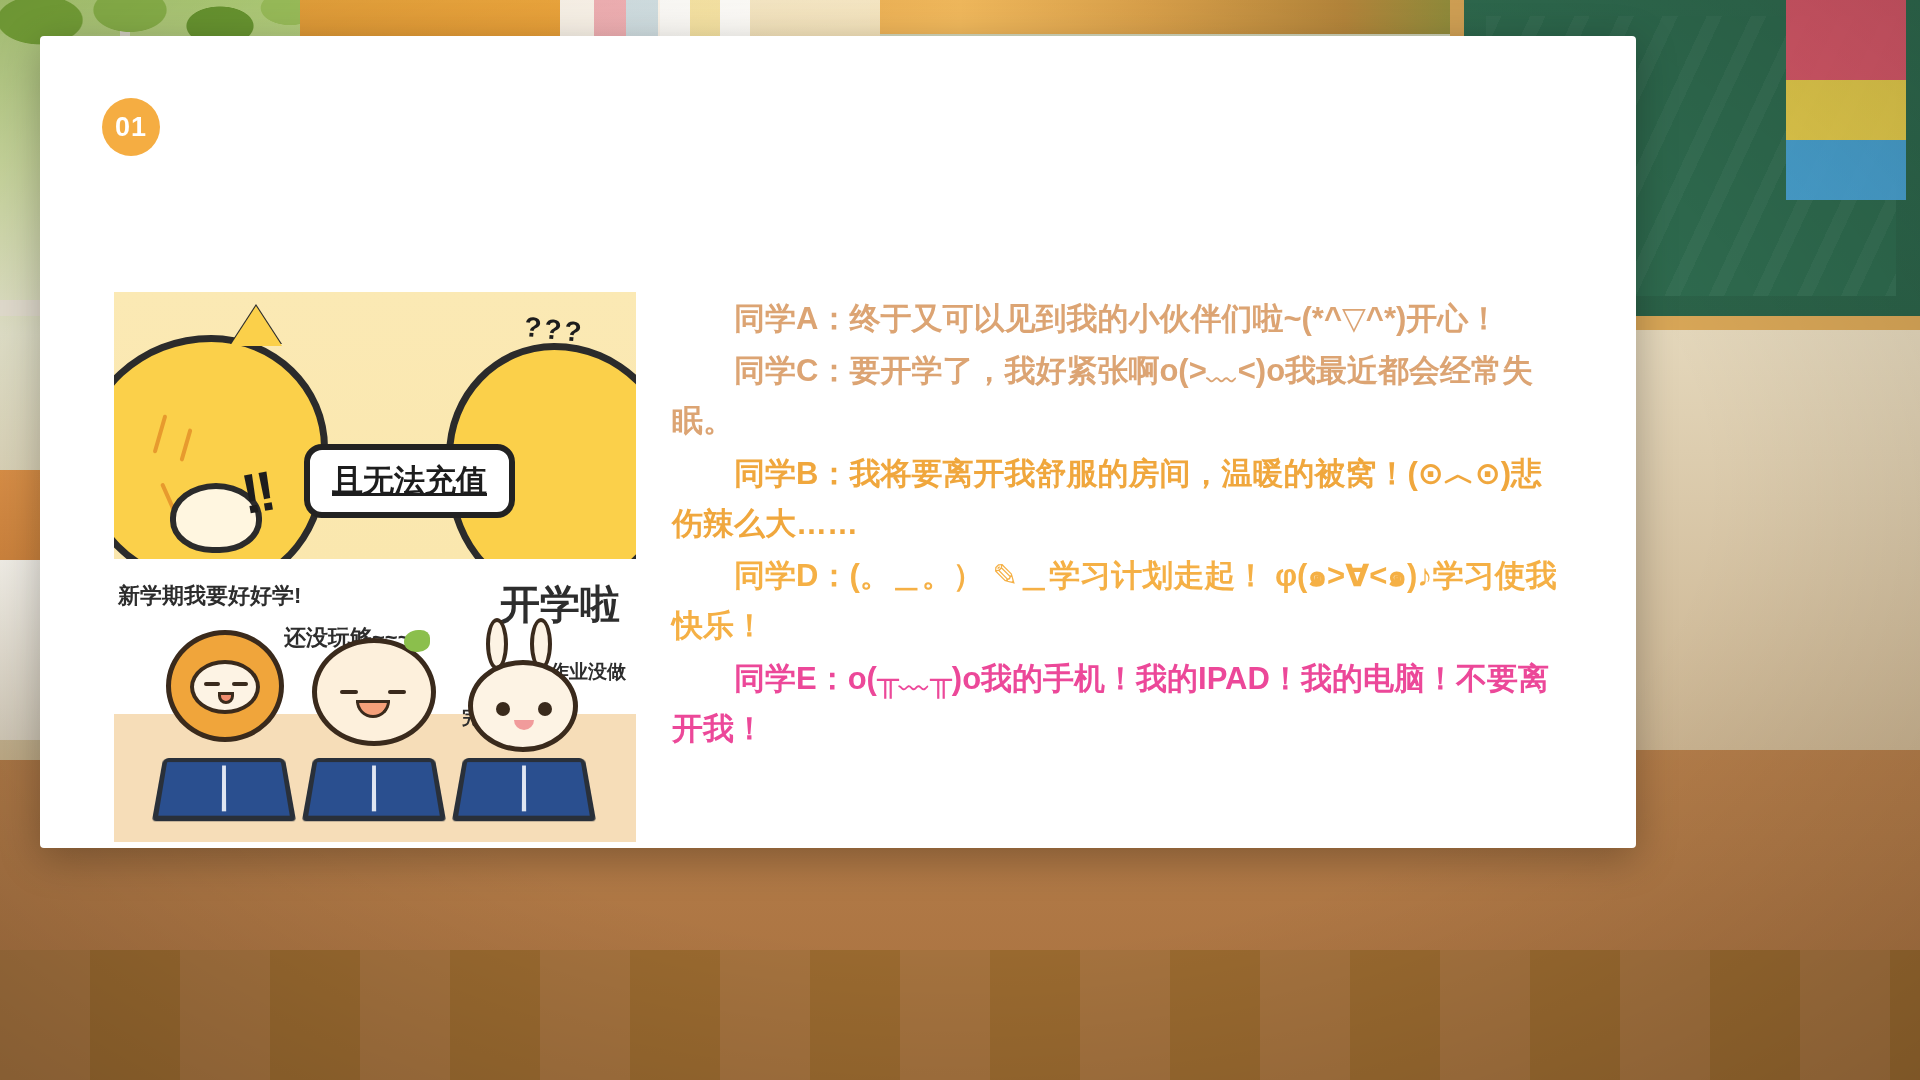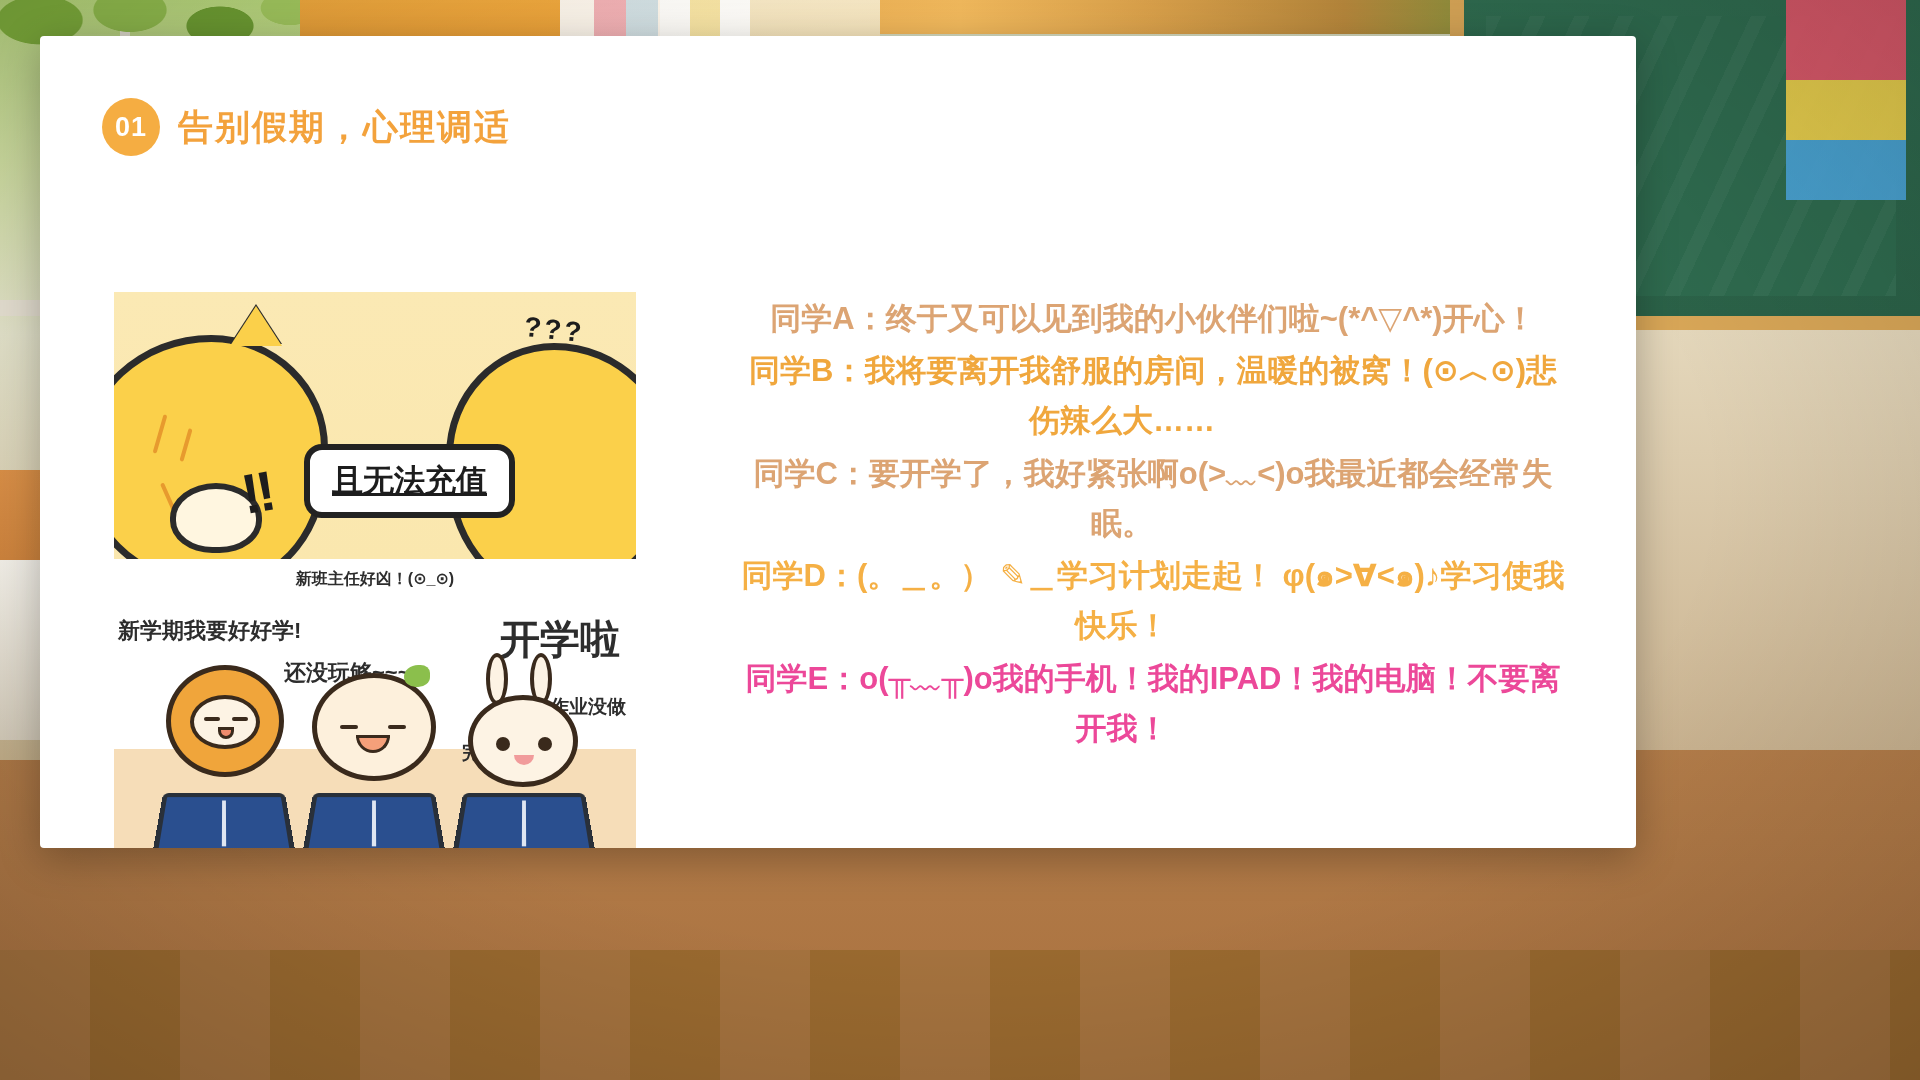--- a/index.html
+++ b/index.html
@@ -225,21 +225,21 @@
     content:""; position:absolute; left:50%; top:4px; width:4px; bottom:4px;
     background:#dfe6f2; transform:translateX(-50%);
   }
 
   
   .quotes {
     position:absolute; left:632px; top:258px; width:900px;
     color:#f0a73d; font-size:31px; font-weight:bold; line-height:1.62;
     letter-spacing:0px;
   }
-  .quote-p { margin:0 0 2px 0; text-indent:2.0em;text-align:center; }
+  .quote-p { margin:0 0 2px 0; text-indent:2.0em; }
   .quote-p.q-a { color:#dca473; }
   .quote-p.q-b { color:#f0a73d; }
   .quote-p.q-c { color:#dca473; }
   .quote-p.q-d { color:#f5b045; }
   .quote-p.q-e { color:#ec4899; }
 </style>
 </head>
 <body>
 
 <div id="bg">
@@ -260,21 +260,20 @@
   <div class="bg-chair"></div>
   <div class="bg-desk"></div>
   <div class="bg-floor"></div>
   <div class="bg-vignette"></div>
 </div>
 
 <div id="card">
 
   <div class="section-head">
     <div class="badge">01</div>
-    <div class="section-title">告别假期，心理调适</div>
   </div>
 
 
   <div class="illus-col">
 
     <div class="meme">
       <div class="cat-left"></div>
       <div class="cat-left-ear"></div>
       <div class="stripe" style="left:44px;  top:122px; width:4px;  height:40px; transform:rotate(16deg);"></div>
       <div class="stripe" style="left:70px;  top:136px; width:4px;  height:34px; transform:rotate(16deg);"></div>
@@ -282,21 +281,20 @@
       <div class="stripe" style="left:104px; top:196px; width:4px;  height:34px; transform:rotate(-28deg);"></div>
       <div class="stripe" style="right:52px; top:96px;  width:4px;  height:26px; transform:rotate(20deg); background:#e79a2e;"></div>
       <div class="stripe" style="right:34px; top:104px; width:4px;  height:26px; transform:rotate(20deg); background:#e79a2e;"></div>
       <div class="cat-right"></div>
       <div class="cat-paw"></div>
       <div class="qmarks">???</div>
       <div class="bang">!!</div>
       <div class="bubble bubble-2">且无法充值</div>
     </div>
 
-    <div class="meme-caption">新班主任好凶！(⊙_⊙)</div>
 
     <div class="study">
       <div class="study-bg-floor"></div>
       <div class="study-text-1">新学期我要好好学!</div>
       <div class="study-text-2">还没玩够~~~</div>
       <div class="study-text-3">开学啦</div>
       <div class="study-text-4">作业没做</div>
       <div class="study-text-5">完了完了好了</div>
 
       <div class="kid" style="left:38px; width:150px; height:190px;">
@@ -324,19 +322,19 @@
         <div style="position:absolute;left:44px;top:66px;width:14px;height:14px;background:#3a2a1c;border-radius:50%;"></div>
         <div style="position:absolute;left:86px;top:66px;width:14px;height:14px;background:#3a2a1c;border-radius:50%;"></div>
         <div style="position:absolute;left:62px;top:84px;width:20px;height:10px;background:#f19b9b;border-radius:0 0 10px 10px;"></div>
         <div class="kid-book" style="left:6px;"></div>
       </div>
     </div>
   </div>
 
   <div class="quotes">
     <p class="quote-p q-a">同学A：终于又可以见到我的小伙伴们啦~(*^▽^*)开心！</p>
+    <p class="quote-p q-c">同学C：要开学了，我好紧张啊o(&gt;﹏&lt;)o我最近都会经常失眠。</p>
     <p class="quote-p q-b">同学B：我将要离开我舒服的房间，温暖的被窝！(⊙︿⊙)悲伤辣么大……</p>
-    <p class="quote-p q-c">同学C：要开学了，我好紧张啊o(&gt;﹏&lt;)o我最近都会经常失眠。</p>
     <p class="quote-p q-d">同学D：(。＿。） ✎＿学习计划走起！ φ(๑&gt;∀&lt;๑)♪学习使我快乐！</p>
     <p class="quote-p q-e">同学E：o(╥﹏╥)o我的手机！我的IPAD！我的电脑！不要离开我！</p>
   </div>
 
 </div>
 
 </body></html>

